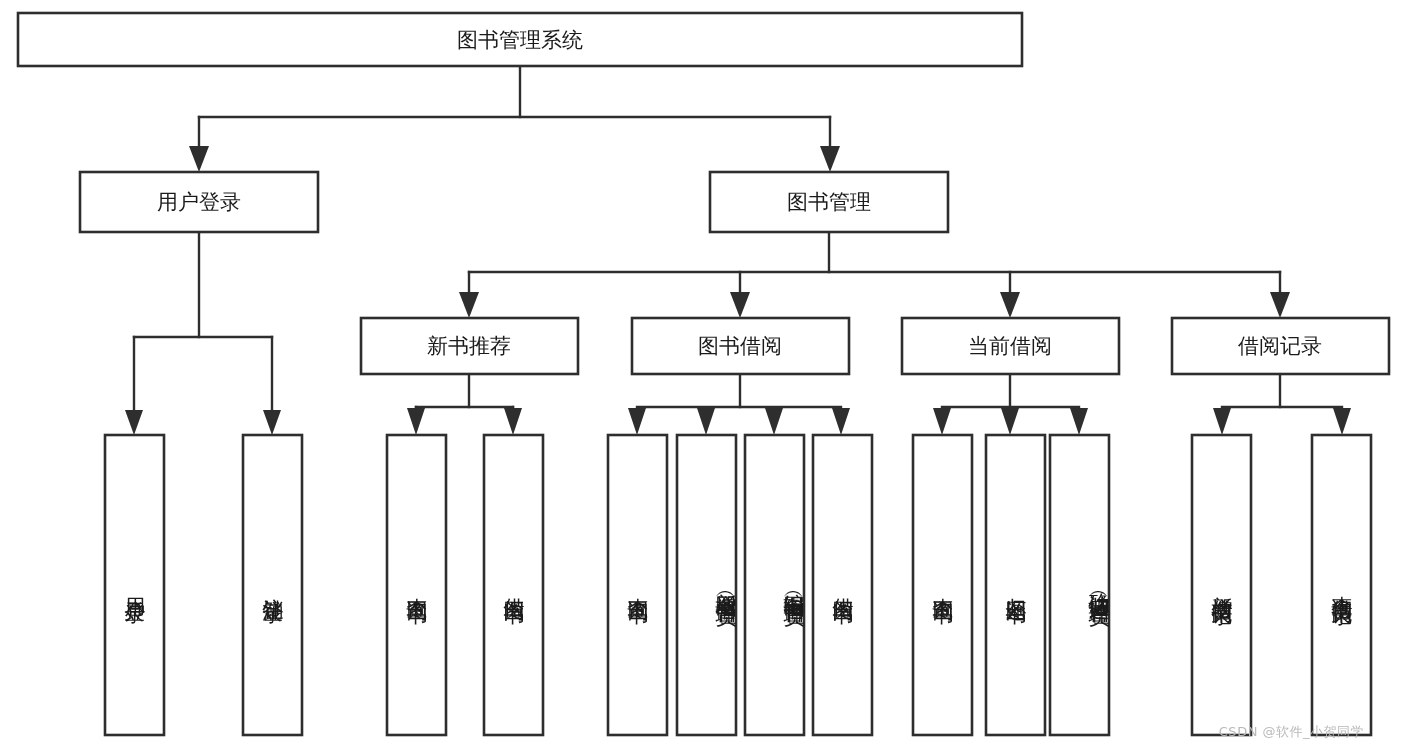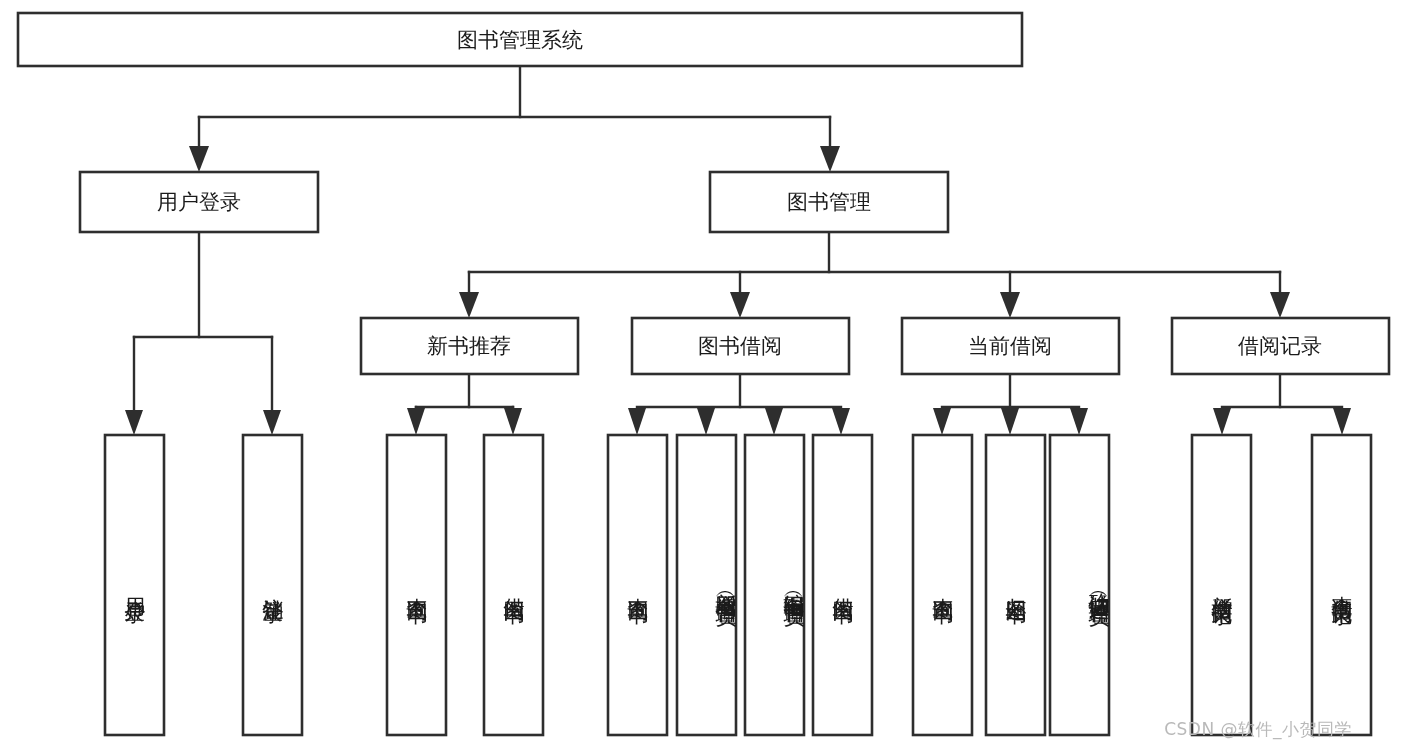--- a/index.html
+++ b/index.html
@@ -61,23 +61,23 @@
     text-orientation: upright;
     letter-spacing: 2px;
     font-size: 21px;
     color: #1b1b1b;
     line-height: 1;
     pointer-events: none;
     white-space: nowrap;
   }
   .watermark {
     position: absolute;
-    right: 20px;
+    right: 8px;
     bottom: 6px;
-    font-size: 17px;
+    font-size: 13px;
     color: #b9b9b9;
     font-family: "DejaVu Sans", "Liberation Sans", sans-serif;
     letter-spacing: 0.5px;
     user-select: none;
   }
 </style>
 </head>
 <body>
 
 <div id="diagram-root">

